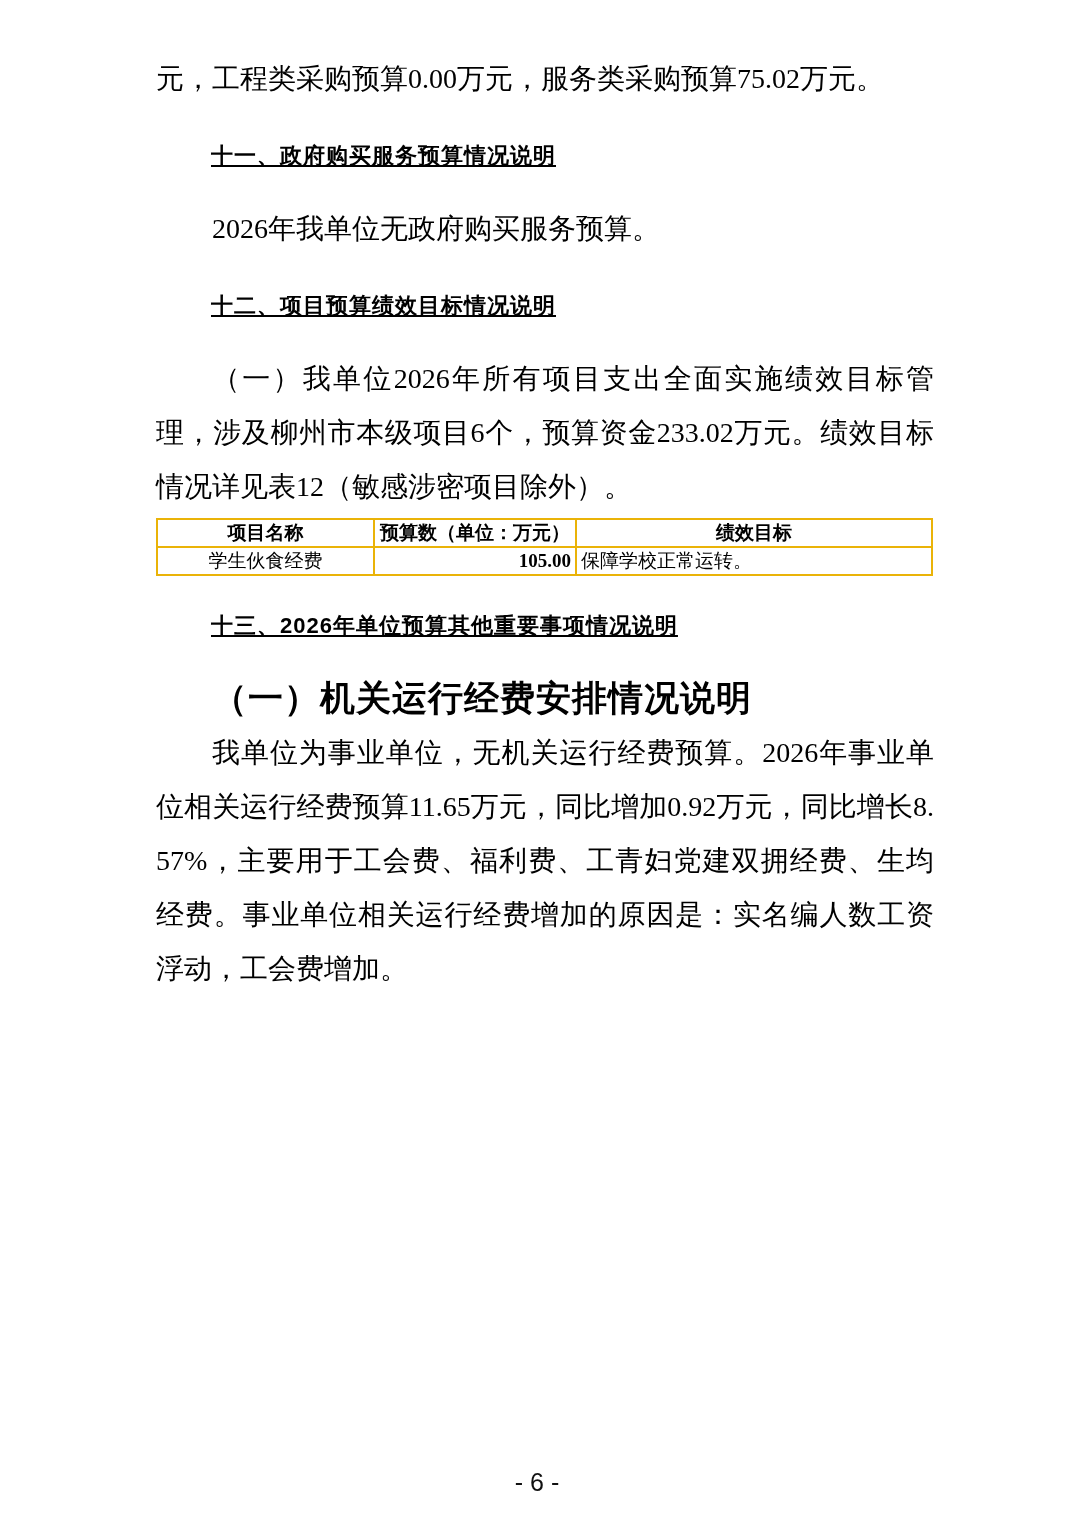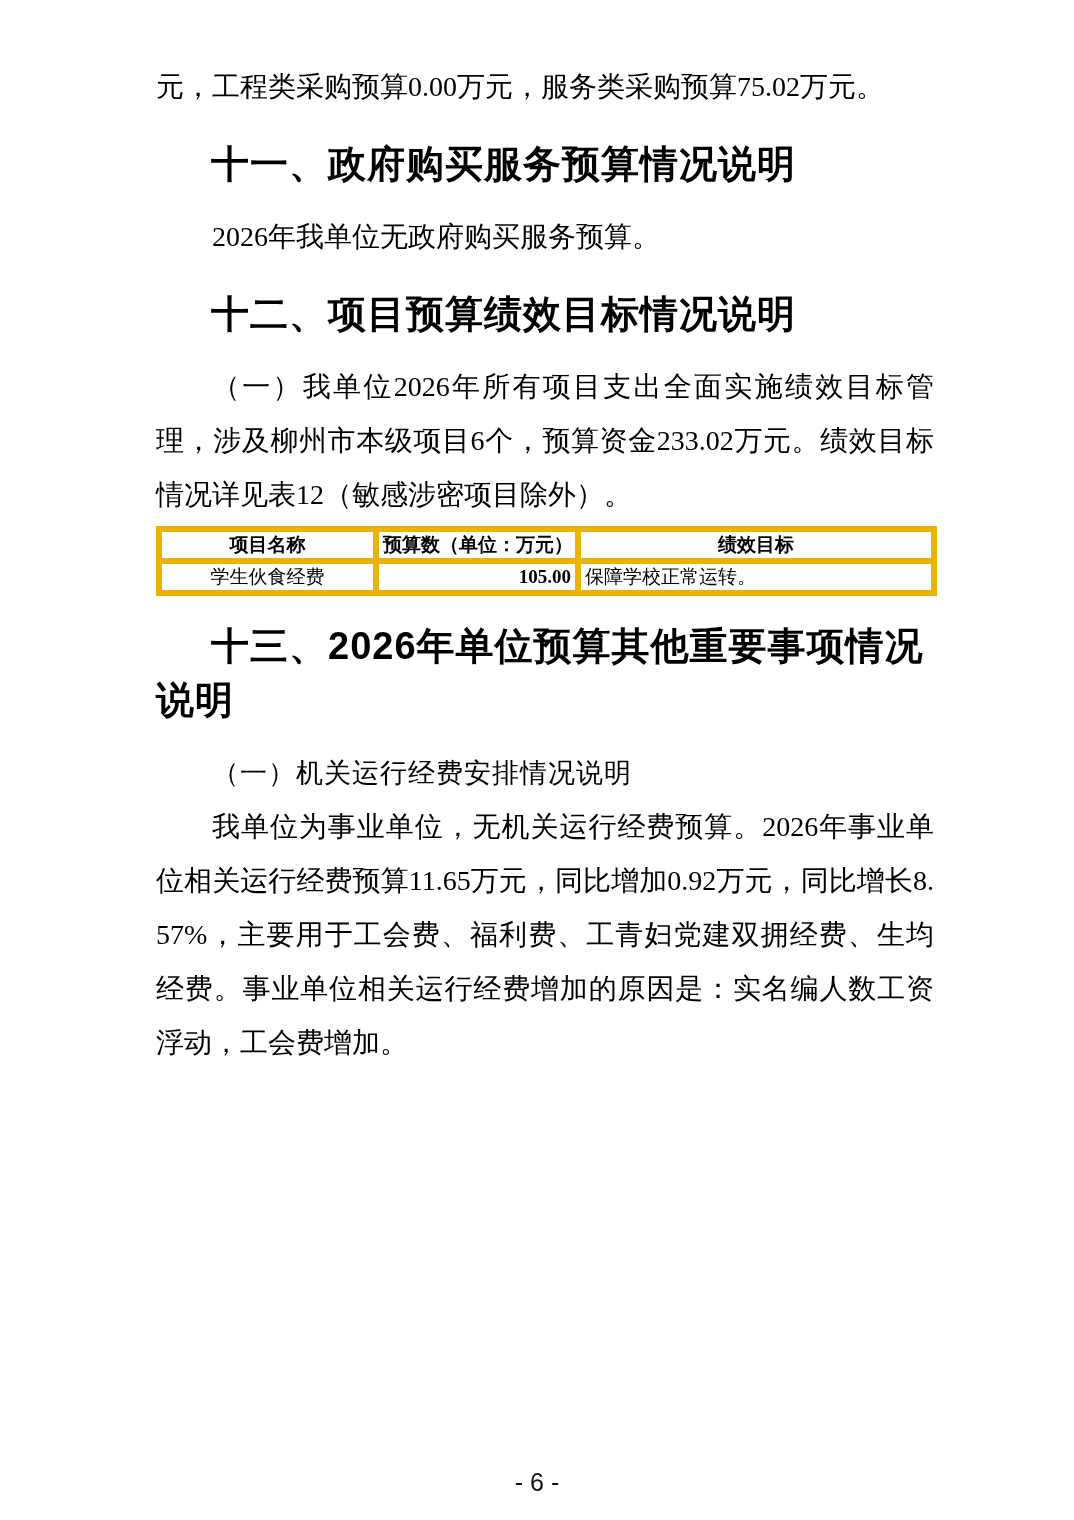--- a/index.html
+++ b/index.html
@@ -8,62 +8,63 @@
     width: 1074px;
     height: 1520px;
     background: #ffffff;
     overflow: hidden;
     color: #000000;
     font-family: "Liberation Serif", "DejaVu Serif", serif;
   }
   .content {
     position: absolute;
     left: 156px;
-    top: 60px;
+    top: 52px;
     width: 778px;
   }
   p.body {
     margin: 0;
     font-size: 28px;
     line-height: 54px;
     text-align: justify;
     text-justify: inter-character;
     word-break: break-all;
     text-indent: 56px;
     font-family: "Liberation Serif", "DejaVu Serif", serif;
   }
   p.body.no-indent { text-indent: 0; }
   p.heading {
     margin: 23px 0 19px 0;
-    font-size: 38px;
+    font-size: 22px;
     line-height: 54px;
     font-weight: 700;
     text-indent: 55px;
     font-family: "Liberation Sans", "DejaVu Sans", sans-serif;
     letter-spacing: 1px;
+    text-decoration: underline;
   }
   p.subheading {
     margin: 0;
-    font-size: 27px;
+    font-size: 35px;
     line-height: 54px;
-    font-weight: 400;
+    font-weight: 700;
     text-indent: 56px;
     font-family: "Liberation Serif", "DejaVu Serif", serif;
     letter-spacing: 1px;
   }
   table.perf {
     margin-top: 4px;
     width: 775px;
     border-collapse: collapse;
     table-layout: fixed;
     font-size: 19px;
     font-family: "Liberation Serif", "DejaVu Serif", serif;
   }
   table.perf th, table.perf td {
-    border: 6px solid #eab308;
+    border: 2px solid #eab308;
     height: 26px;
     padding: 0 4px;
     overflow: hidden;
     white-space: nowrap;
   }
   table.perf th {
     font-weight: 700;
     text-align: center;
     font-size: 19px;
   }

